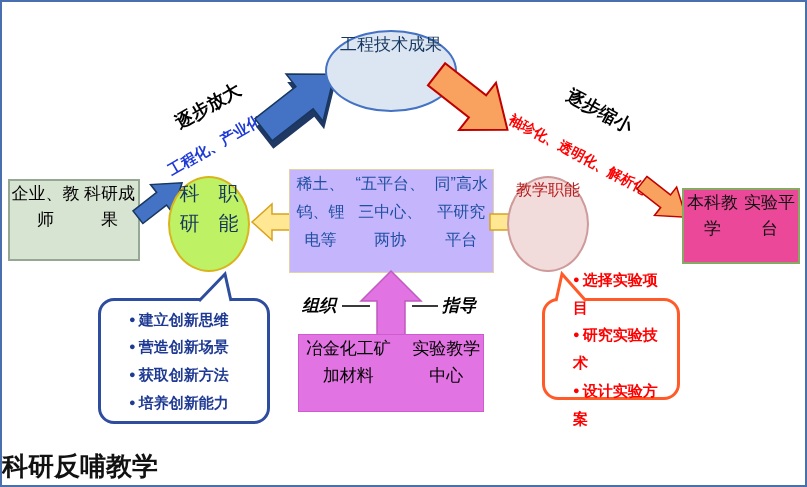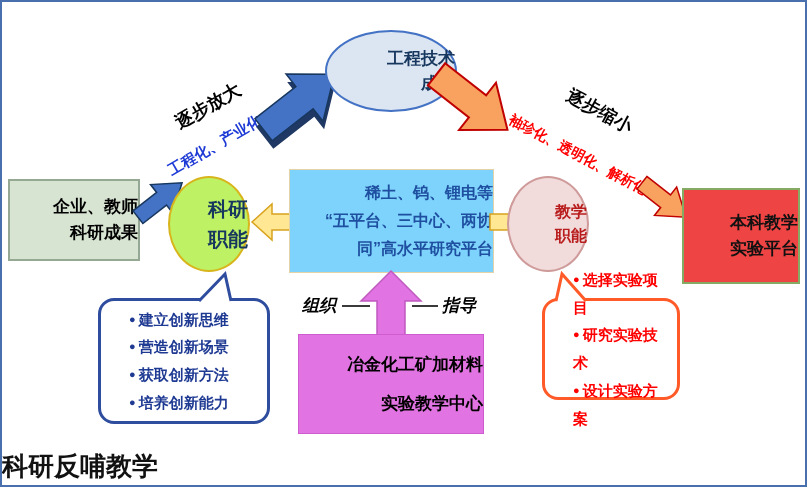--- a/index.html
+++ b/index.html
@@ -2,31 +2,31 @@
 <html><head>
 <meta charset="utf-8">
 <style>
   html,body{margin:0;padding:0;background:#fff;}
   .stage{
     position:relative;width:807px;height:487px;background:#fff;
     border:2px solid #4a6fae;box-sizing:border-box;overflow:hidden;
     font-family:"Liberation Sans","DejaVu Sans",sans-serif;
   }
   .node{
-    position:absolute;display:flex;flex-direction:column;align-items:flex-end;justify-content:center;
-    font-weight:bold;text-align:center;box-sizing:border-box;
+    position:absolute;display:flex;flex-direction:row;align-items:flex-start;justify-content:center;
+    font-weight:normal;text-align:center;box-sizing:border-box;
   }
   .node span{display:block;}
   #source-box{left:6px;top:177px;width:132px;height:82px;background:#d8e4d2;border:2px solid #94a894;font-size:17px;line-height:1.55;color:#000;}
   #top-oval{left:323px;top:28px;width:132px;height:82px;border-radius:50%;background:#dce6f2;border:2px solid #4472c4;color:#17375e;font-size:17px;line-height:1.5;}
-  #platform-box{left:287px;top:167px;width:205px;height:104px;background:#7dd3fc;border:1px solid #e3d2a6;color:#1f4fa0;font-size:16px;line-height:1.75;}
+  #platform-box{left:287px;top:167px;width:205px;height:104px;background:#c4b5fd;border:1px solid #e3d2a6;color:#1f4fa0;font-size:16px;line-height:1.75;}
   #research-circle{left:166px;top:174px;width:82px;height:96px;border-radius:50%;background:#bef264;border:2px solid #d8b51c;color:#17375e;font-size:20px;line-height:1.5;}
   #teaching-circle{left:505px;top:174px;width:82px;height:96px;border-radius:50%;background:#f1dbdb;border:2px solid #cf9a9a;color:#b91c1c;font-size:16px;line-height:1.5;}
-  #target-box{left:680px;top:186px;width:118px;height:96px;background:#ef4444;border:2px solid #85aa64;color:#111;font-size:17px;line-height:1.55;}
-  #teaching-center-box{left:296px;top:332px;width:186px;height:100px;background:#e273e2;border:1px solid #cf5ccf;color:#000;font-size:17px;line-height:1.6;gap:12px;}
+  #target-box{left:680px;top:186px;width:118px;height:76px;background:#ec4899;border:2px solid #85aa64;color:#111;font-size:17px;line-height:1.55;}
+  #teaching-center-box{left:296px;top:332px;width:186px;height:78px;background:#e273e2;border:1px solid #cf5ccf;color:#000;font-size:17px;line-height:1.6;gap:12px;}
   .rot{position:absolute;font-weight:bold;white-space:nowrap;text-align:center;}
   #scale-up{left:146px;top:92px;width:120px;transform:rotate(-30deg);font-size:18px;color:#000;}
   #scale-up-sub{left:138px;top:134px;width:150px;transform:rotate(-30deg);font-size:15px;color:#1f3bd6;}
   #scale-down{left:540px;top:97px;width:115px;transform:rotate(28deg);font-size:18px;color:#000;}
   #scale-down-sub{left:468px;top:144px;width:215px;transform:rotate(28deg);font-size:14px;color:#ff0000;}
   #organize{left:300px;top:292px;font-size:17px;color:#000;font-weight:bold;font-style:italic;}
   #guide{left:440px;top:292px;font-size:17px;color:#000;font-weight:bold;font-style:italic;}
   .connector{position:absolute;height:2px;background:#3a3a3a;}
   #conn-left{left:340px;top:303px;width:28px;}
   #conn-right{left:410px;top:303px;width:26px;}

